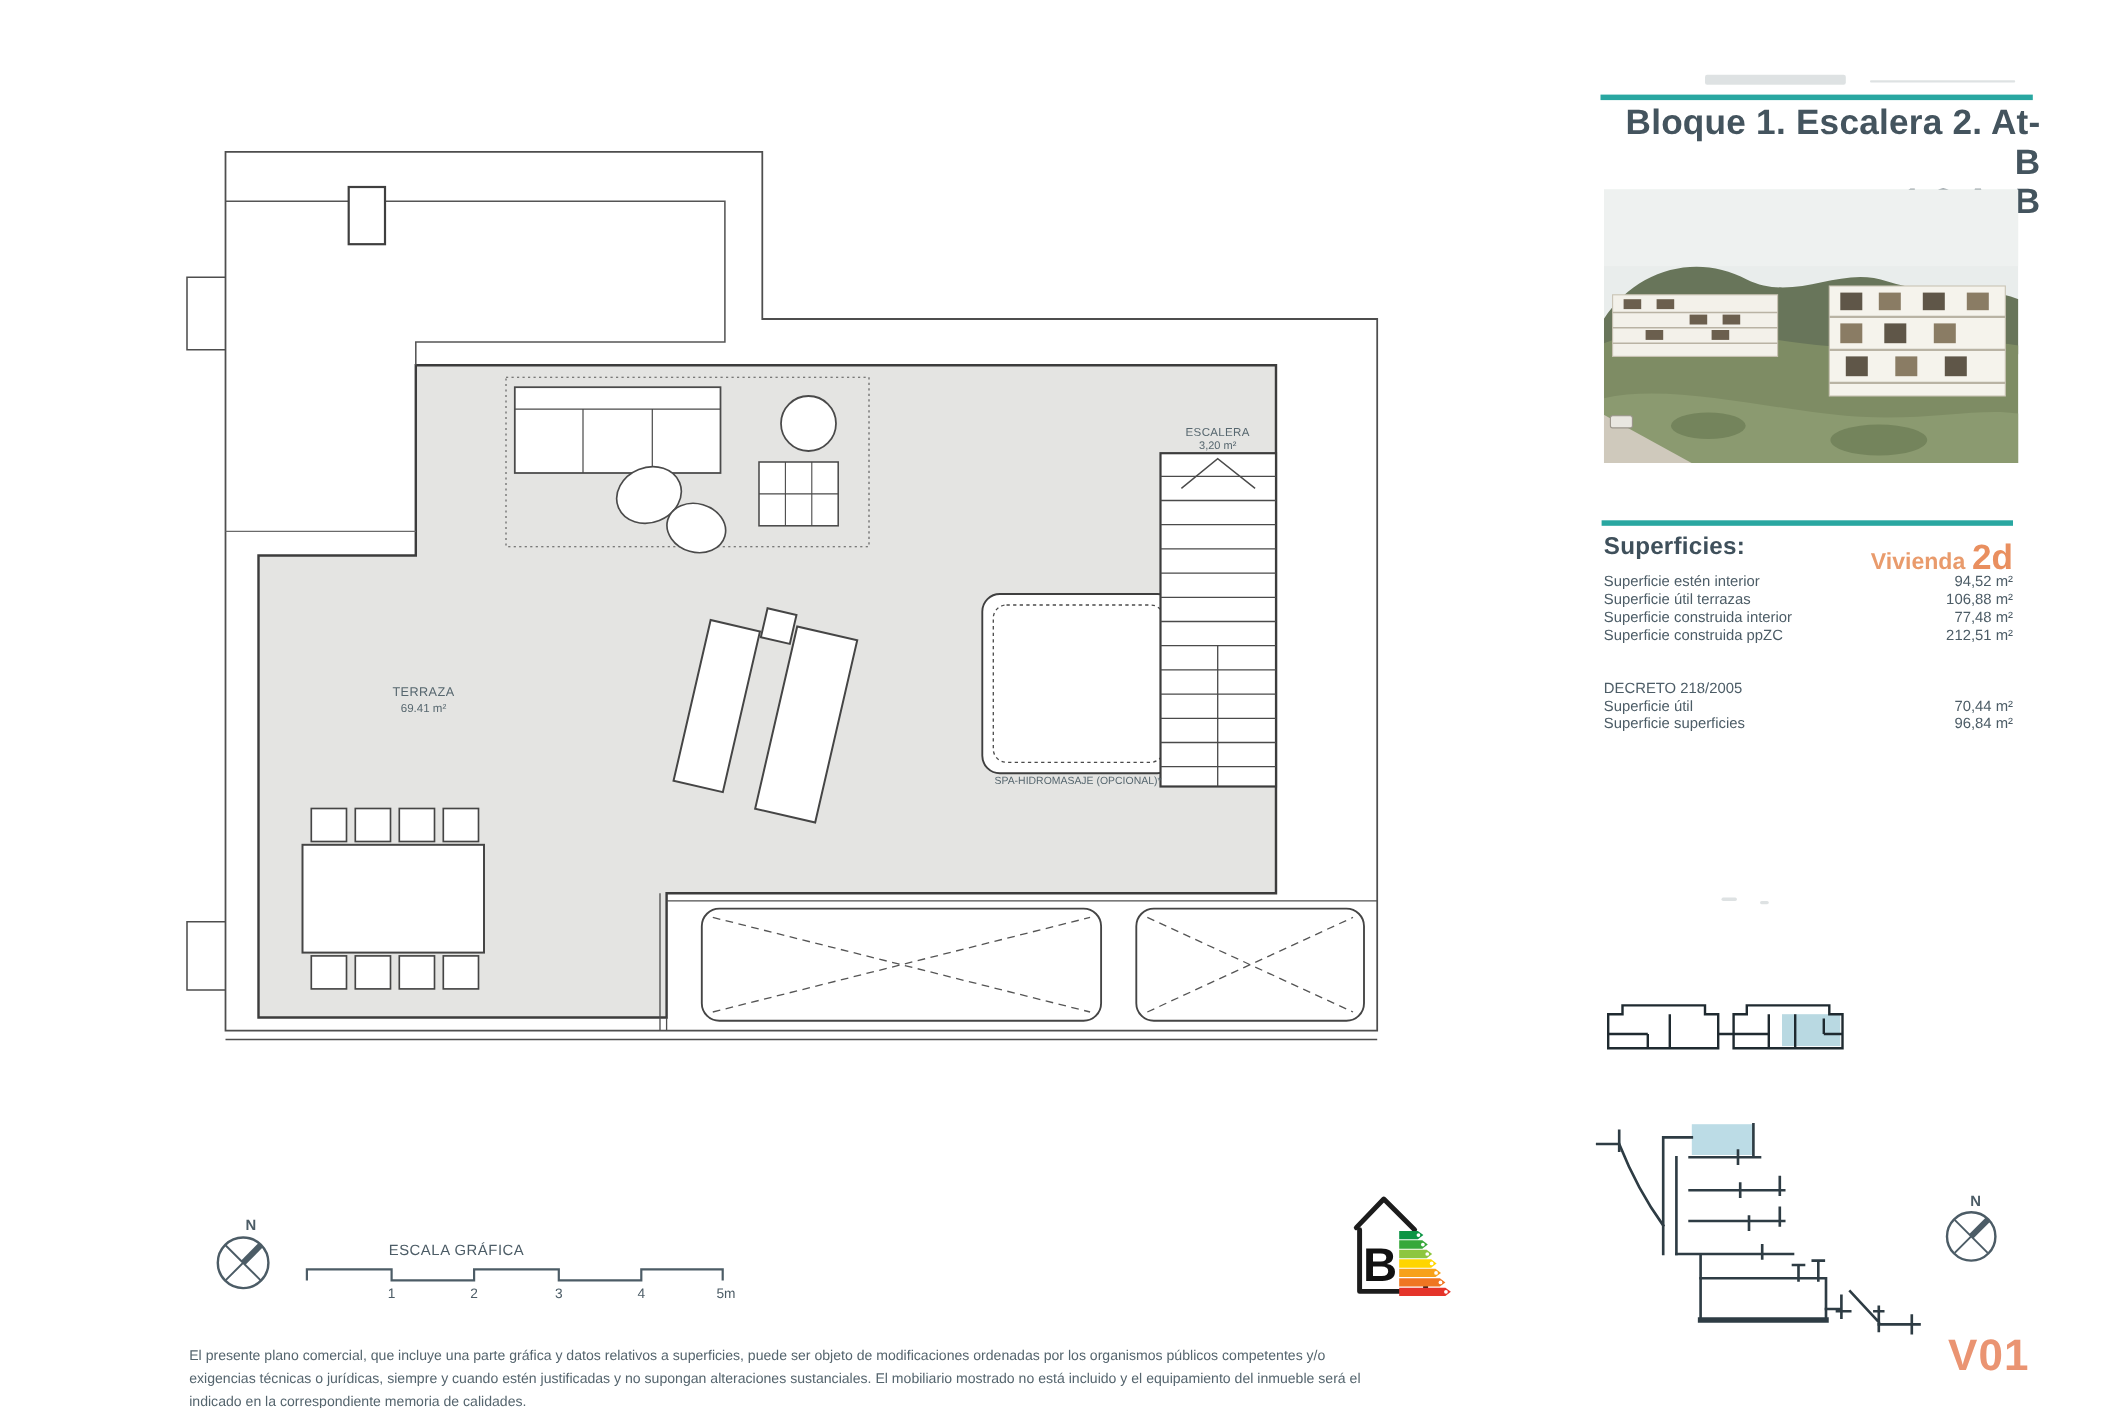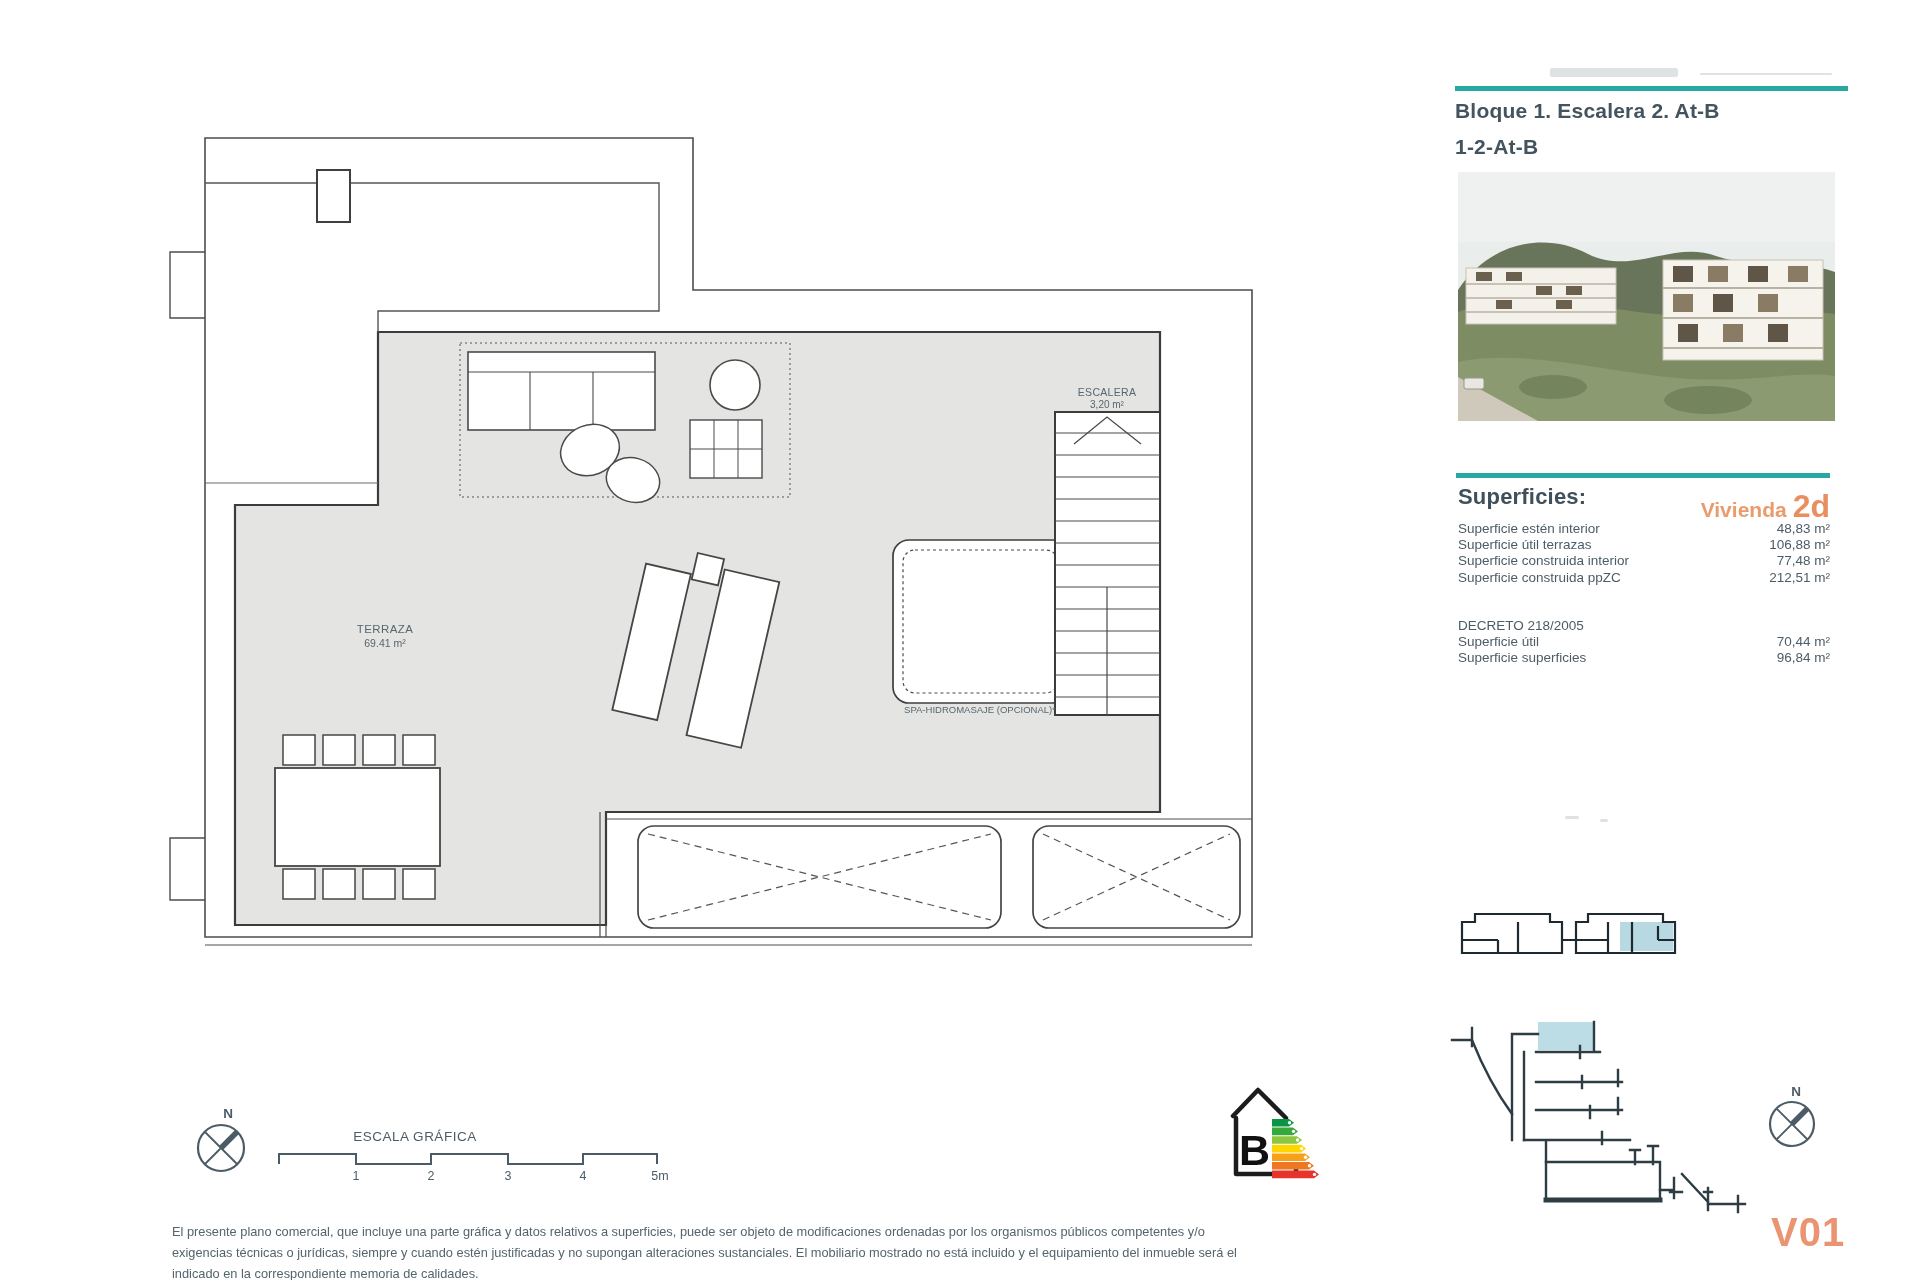--- a/index.html
+++ b/index.html
@@ -1,22 +1,22 @@
 <!DOCTYPE html>
 <html><head>
 <meta charset="utf-8">
 <style>
   html,body{margin:0;padding:0;background:#ffffff;}
   #page{position:relative;width:1920px;height:1280px;background:#ffffff;overflow:hidden;
         font-family:"Liberation Sans",sans-serif;color:#46565f;}
   .abs{position:absolute;}
   
   .teal-rule{background:#29a7a1;height:5px;}
-  .title-block{left:1455px;top:93px;width:400px;font-size:21px;font-weight:700;
-               color:#44545e;line-height:36px;letter-spacing:.2px;}
+  .title-block{left:1455px;top:93px;width:400px;font-size:32px;font-weight:700;
+               color:#44545e;line-height:36px;letter-spacing:.2px;text-align:right;}
   .faint-smudge{background:#d3d8da;opacity:.75;border-radius:2px;}
   .photo{left:1458px;top:172px;width:377px;height:249px;overflow:hidden;}
   .sup-head{left:1458px;top:484px;font-size:22px;font-weight:700;color:#3f505b;letter-spacing:.2px;}
   .viv-wrap{left:1598px;top:488px;width:232px;text-align:right;white-space:nowrap;}
   .viv-label{font-size:21px;font-weight:700;color:#e99b6c;vertical-align:baseline;}
   .viv-code{font-size:32px;font-weight:700;color:#e98f5f;vertical-align:baseline;margin-left:6px;}
   .sup-rows{left:1458px;top:521px;width:372px;font-size:13.5px;color:#4c5c66;}
   .sup-row{display:flex;justify-content:space-between;line-height:16.2px;}
   .decreto{left:1458px;top:617px;width:372px;font-size:13.5px;color:#4c5c66;}
   .decreto-h{font-weight:400;line-height:17px;}
@@ -166,21 +166,21 @@
   </div>
 
   <div class="abs teal-rule" style="left:1456px;top:473px;width:374px;"></div>
   <div class="abs sup-head">Superficies:</div>
   <div class="abs viv-wrap">
     <span class="viv-label">Vivienda</span><span class="viv-code">2d</span>
   </div>
   <div class="abs sup-rows">
     <div class="sup-row">
       <span>Superficie estén interior</span>
-      <span>48,83 m²</span>
+      <span>94,52 m²</span>
     </div>
     <div class="sup-row">
       <span>Superficie útil terrazas</span>
       <span>106,88 m²</span>
     </div>
     <div class="sup-row">
       <span>Superficie construida interior</span>
       <span>77,48 m²</span>
     </div>
     <div class="sup-row">

